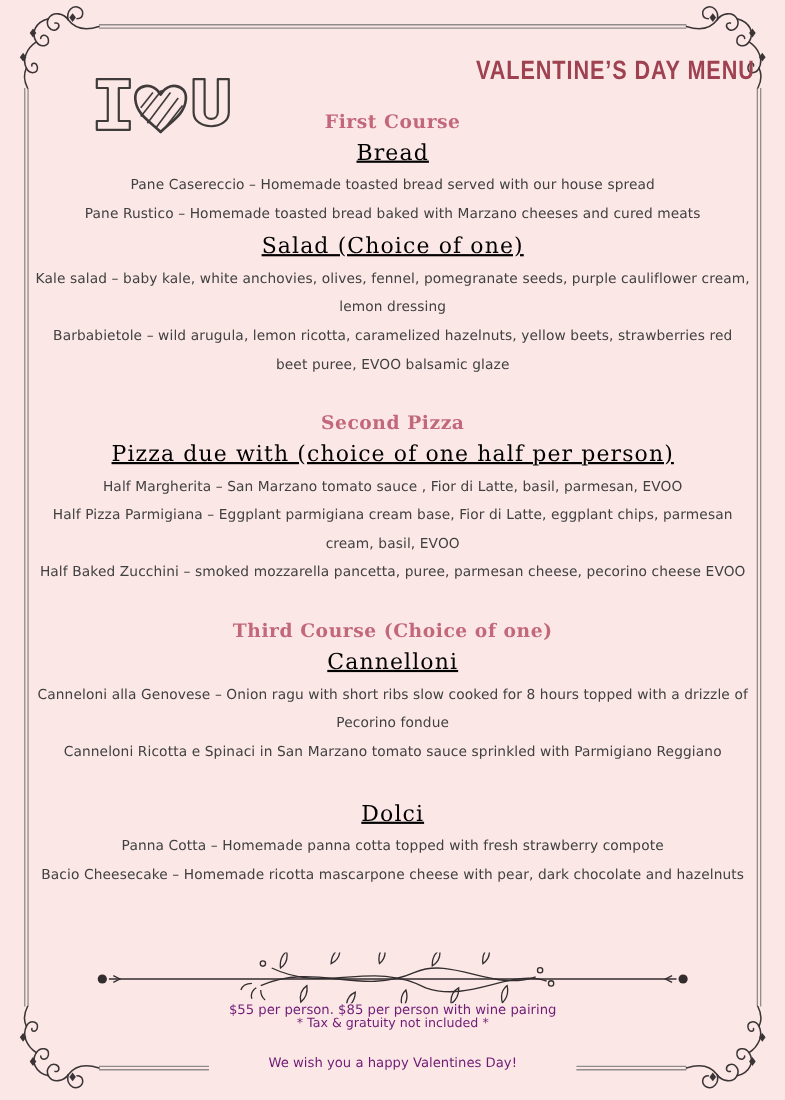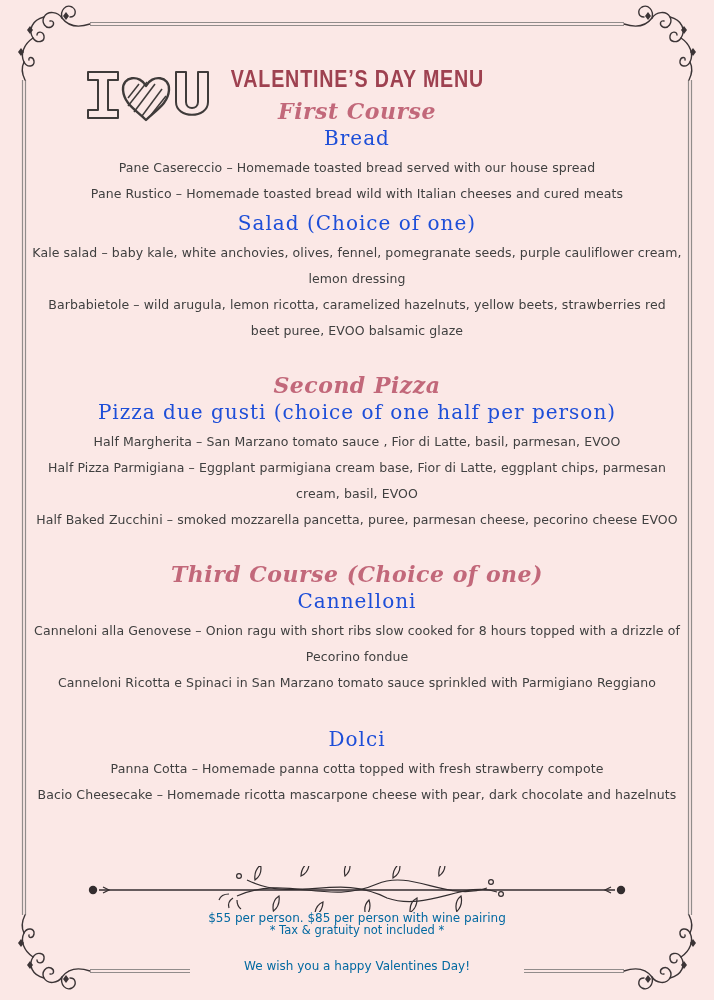--- a/index.html
+++ b/index.html
@@ -8,56 +8,56 @@
     width:714px;height:1000px;
     background:#fbe8e6;
     overflow:hidden;
     font-family:"DejaVu Sans", sans-serif;
     color:#332e2c;
   }
   .frame-svg{position:absolute;left:0;top:0;}
   .doodle-svg{position:absolute;left:84px;top:64px;}
   .page-title{
     position:absolute;top:42px;left:0;right:0;
-    margin:15px;text-align:center;
+    margin:0;text-align:right;
   }
   .page-title span{
     display:inline-block;
     transform:scaleX(0.82);
     font-family:"Liberation Sans", sans-serif;
     font-weight:700;font-size:24px;letter-spacing:1px;
     color:#9e4150;
   }
   .content{
     position:absolute;top:100px;left:50%;
     transform:translateX(-50%);
     width:650px;text-align:center;
   }
   .course{margin-top:30px;}
   .course:first-child{margin-top:0;}
   .script{
     font-family:"DejaVu Serif", cursive, serif;
-    font-style:italic;font-weight:700;
-    font-size:22px;line-height:22px;
+    font-weight:700;
+    font-size:17px;line-height:22px;
     letter-spacing:.5px;
     color:#c2687a;margin:0;
   }
   .group-title{
     font-family:"DejaVu Serif", serif;
     font-weight:400;font-size:20px;line-height:26px;
-    letter-spacing:1px;color:#1d4ed8;margin:3px 0 4px;
+    letter-spacing:1px;color:#000000;margin:3px 0 4px;text-decoration:underline;
   }
   .item{
     font-size:12.5px;line-height:26px;margin:0;
     letter-spacing:.1px;color:#404040;
   }
   .divider-svg{position:absolute;left:87px;top:866px;}
   .footer-text{
     position:absolute;left:0;right:0;margin:0;
-    text-align:center;font-size:12px;line-height:20px;color:#0369a1;
+    text-align:center;font-size:12px;line-height:20px;color:#701a75;
   }
   .price-line{top:908px;}
   .tax-line{top:920px;font-size:11.5px;}
   .wish-line{top:956px;}
 </style>
 </head>
 <body>
 
 <div class="page">
 
@@ -111,33 +111,33 @@
 
   <h1 class="page-title"><span>VALENTINE’S DAY MENU</span></h1>
 
   <main class="content">
 
     <section class="course">
       <h2 class="script">First Course</h2>
       <div>
         <h3 class="group-title">Bread</h3>
         <p class="item">Pane Casereccio – Homemade toasted bread served with our house spread</p>
-        <p class="item">Pane Rustico – Homemade toasted bread wild with Italian cheeses and cured meats</p>
+        <p class="item">Pane Rustico – Homemade toasted bread baked with Marzano cheeses and cured meats</p>
       </div>
       <div>
         <h3 class="group-title">Salad (Choice of one)</h3>
         <p class="item">Kale salad – baby kale, white anchovies, olives, fennel, pomegranate seeds, purple cauliflower cream, lemon dressing</p>
         <p class="item">Barbabietole – wild arugula, lemon ricotta, caramelized hazelnuts, yellow beets, strawberries red beet puree, EVOO balsamic glaze</p>
       </div>
     </section>
 
     <section class="course">
       <h2 class="script">Second Pizza</h2>
       <div>
-        <h3 class="group-title">Pizza due gusti (choice of one half per person)</h3>
+        <h3 class="group-title">Pizza due with (choice of one half per person)</h3>
         <p class="item">Half  Margherita  –  San Marzano tomato sauce , Fior di Latte, basil, parmesan, EVOO</p>
         <p class="item">Half Pizza Parmigiana – Eggplant parmigiana cream base, Fior di Latte, eggplant chips, parmesan cream, basil, EVOO</p>
         <p class="item">Half Baked Zucchini – smoked mozzarella  pancetta, puree, parmesan cheese, pecorino cheese EVOO</p>
       </div>
     </section>
 
     <section class="course">
       <h2 class="script">Third Course (Choice of one)</h2>
       <div>
         <h3 class="group-title">Cannelloni</h3>

